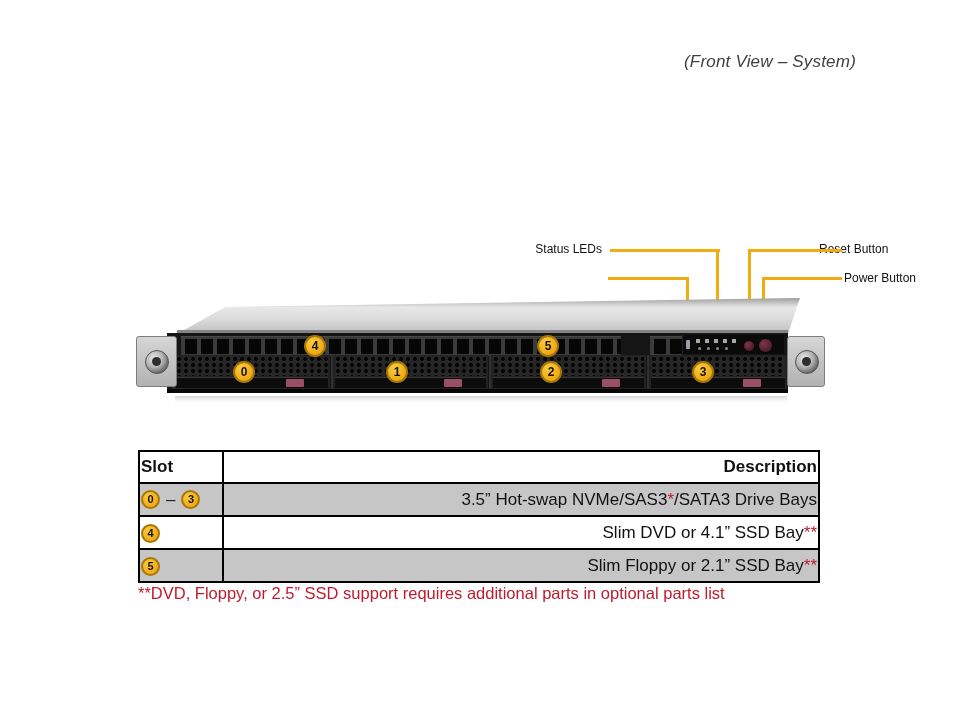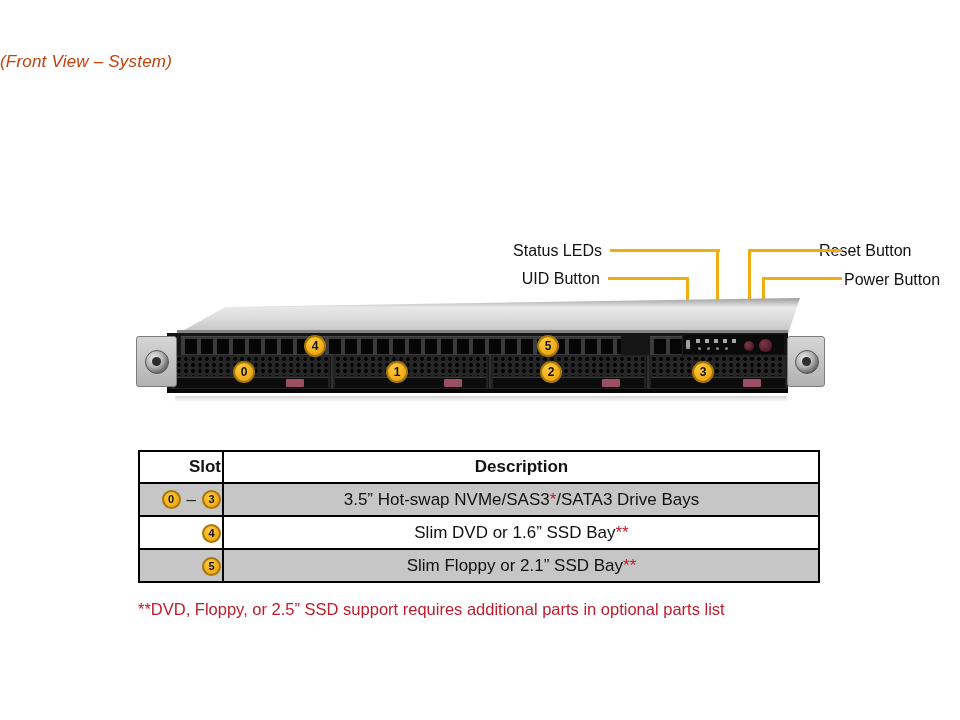--- a/index.html
+++ b/index.html
@@ -1,24 +1,24 @@
 <!DOCTYPE html>
 <html><head>
 <meta charset="utf-8">
 <style>
   html,body{margin:0;padding:0;background:#fff;}
   .canvas{position:relative;width:960px;height:720px;background:#fff;overflow:hidden;
           font-family:"Liberation Sans","DejaVu Sans",sans-serif;color:#151515;}
 
   
-  .title{position:absolute;left:0;top:52px;width:856px;text-align:left;
-         font-size:17px;font-style:italic;letter-spacing:.2px;color:#c2410c;}
+  .title{position:absolute;left:0;top:52px;width:856px;text-align:right;
+         font-size:17px;font-style:italic;letter-spacing:.2px;color:#404040;}
 
   
-  .lbl{position:absolute;font-size:16px;white-space:nowrap;color:#111;}
+  .lbl{position:absolute;font-size:12px;white-space:nowrap;color:#111;}
   .lbl-r{text-align:right;}
   .line-h{position:absolute;height:3px;background:#efad12;}
   .line-v{position:absolute;width:3px;background:#efad12;}
 
   
   .server{position:absolute;left:130px;top:295px;width:700px;height:115px;}
   .chassis-top{position:absolute;left:40px;top:3px;width:636px;height:36px;
     background:linear-gradient(180deg,#9e9e9e 0,#e8e8e8 26%,#dadada 60%,#c0c0c0 100%);
     clip-path:polygon(7px 36px,55px 9px,630px 0px,618px 36px);}
   .front-lip{position:absolute;left:47px;top:35px;width:611px;height:3px;background:#858585;}
@@ -50,42 +50,41 @@
   .badge{position:absolute;width:22px;height:22px;margin:-11px 0 0 -11px;border-radius:50%;
        background:radial-gradient(circle at 35% 30%,#fbcb40,#f1ab17 65%,#e29c0d);
        border:2px solid #a57708;box-sizing:border-box;display:flex;align-items:center;justify-content:center;
        font-size:12px;font-weight:bold;color:#131313;line-height:1;}
 
   
   .slot-table{position:absolute;left:138px;top:450px;width:682px;border-collapse:collapse;}
   .slot-table th,.slot-table td{border:2px solid #000;font-size:17px;color:#111;}
   .slot-table th{height:28px;font-weight:bold;background:#fff;}
   .slot-table td{height:29px;}
-  .c-slot{width:80px;text-align:right;vertical-align:middle;}
-  .c-desc{text-align:center;padding-left:2px;}
+  .c-slot{width:80px;text-align:left;vertical-align:middle;}
+  .c-desc{text-align:right;padding-left:2px;}
   tr.gray td{background:#c6c6c6;}
   .tbadge{display:inline-flex;width:19px;height:19px;border-radius:50%;box-sizing:border-box;
        border:2px solid #a87708;background:radial-gradient(circle at 35% 30%,#fbcb40,#f1ab17 70%);
        align-items:center;justify-content:center;font-size:11px;font-weight:bold;color:#131313;
        vertical-align:middle;line-height:1;}
   .dash{margin:0 6px;vertical-align:middle;color:#222;}
   .red{color:#be1b2c;}
 
   
   .footnote{position:absolute;font-size:16.5px;color:#be1b2c;white-space:nowrap;}
 </style>
 </head>
 <body>
 
 <div class="canvas">
 
   <div class="title">(Front View – System)</div>
 
   <div class="lbl lbl-r" style="left:440px;top:242px;width:162px">Status LEDs</div>
-  <div class="lbl lbl-r" style="left:440px;top:270px;width:160px">UID Button</div>
   <div class="lbl" style="left:819px;top:242px">Reset Button</div>
   <div class="lbl" style="left:844px;top:271px">Power Button</div>
 
   <div class="line-h" style="left:610px;top:249px;width:110px"></div>
   <div class="line-v" style="left:716px;top:249px;height:88px"></div>
   <div class="line-h" style="left:608px;top:277px;width:81px"></div>
   <div class="line-v" style="left:686px;top:277px;height:60px"></div>
   <div class="line-h" style="left:750px;top:249px;width:92px"></div>
   <div class="line-v" style="left:748px;top:249px;height:88px"></div>
   <div class="line-h" style="left:764px;top:277px;width:78px"></div>
@@ -171,29 +170,29 @@
       </td>
       <td class="c-desc">
         <span>3.5” Hot-swap NVMe/SAS3</span><span class="red">*</span><span>/SATA3 Drive Bays</span>
       </td>
     </tr>
     <tr>
       <td class="c-slot">
         <span class="tbadge">4</span>
       </td>
       <td class="c-desc">
-        <span>Slim DVD or 1.6” SSD Bay</span><span class="red">**</span>
+        <span>Slim DVD or 4.1” SSD Bay</span><span class="red">**</span>
       </td>
     </tr>
     <tr class="gray">
       <td class="c-slot">
         <span class="tbadge">5</span>
       </td>
       <td class="c-desc">
         <span>Slim Floppy or 2.1” SSD Bay</span><span class="red">**</span>
       </td>
     </tr>
   </tbody>
     </table>
 
-  <div class="footnote" style="left:138px;top:600px">**DVD, Floppy, or 2.5” SSD support requires additional parts in optional parts list</div>
+  <div class="footnote" style="left:138px;top:584px">**DVD, Floppy, or 2.5” SSD support requires additional parts in optional parts list</div>
 
 </div>
 
 </body></html>

